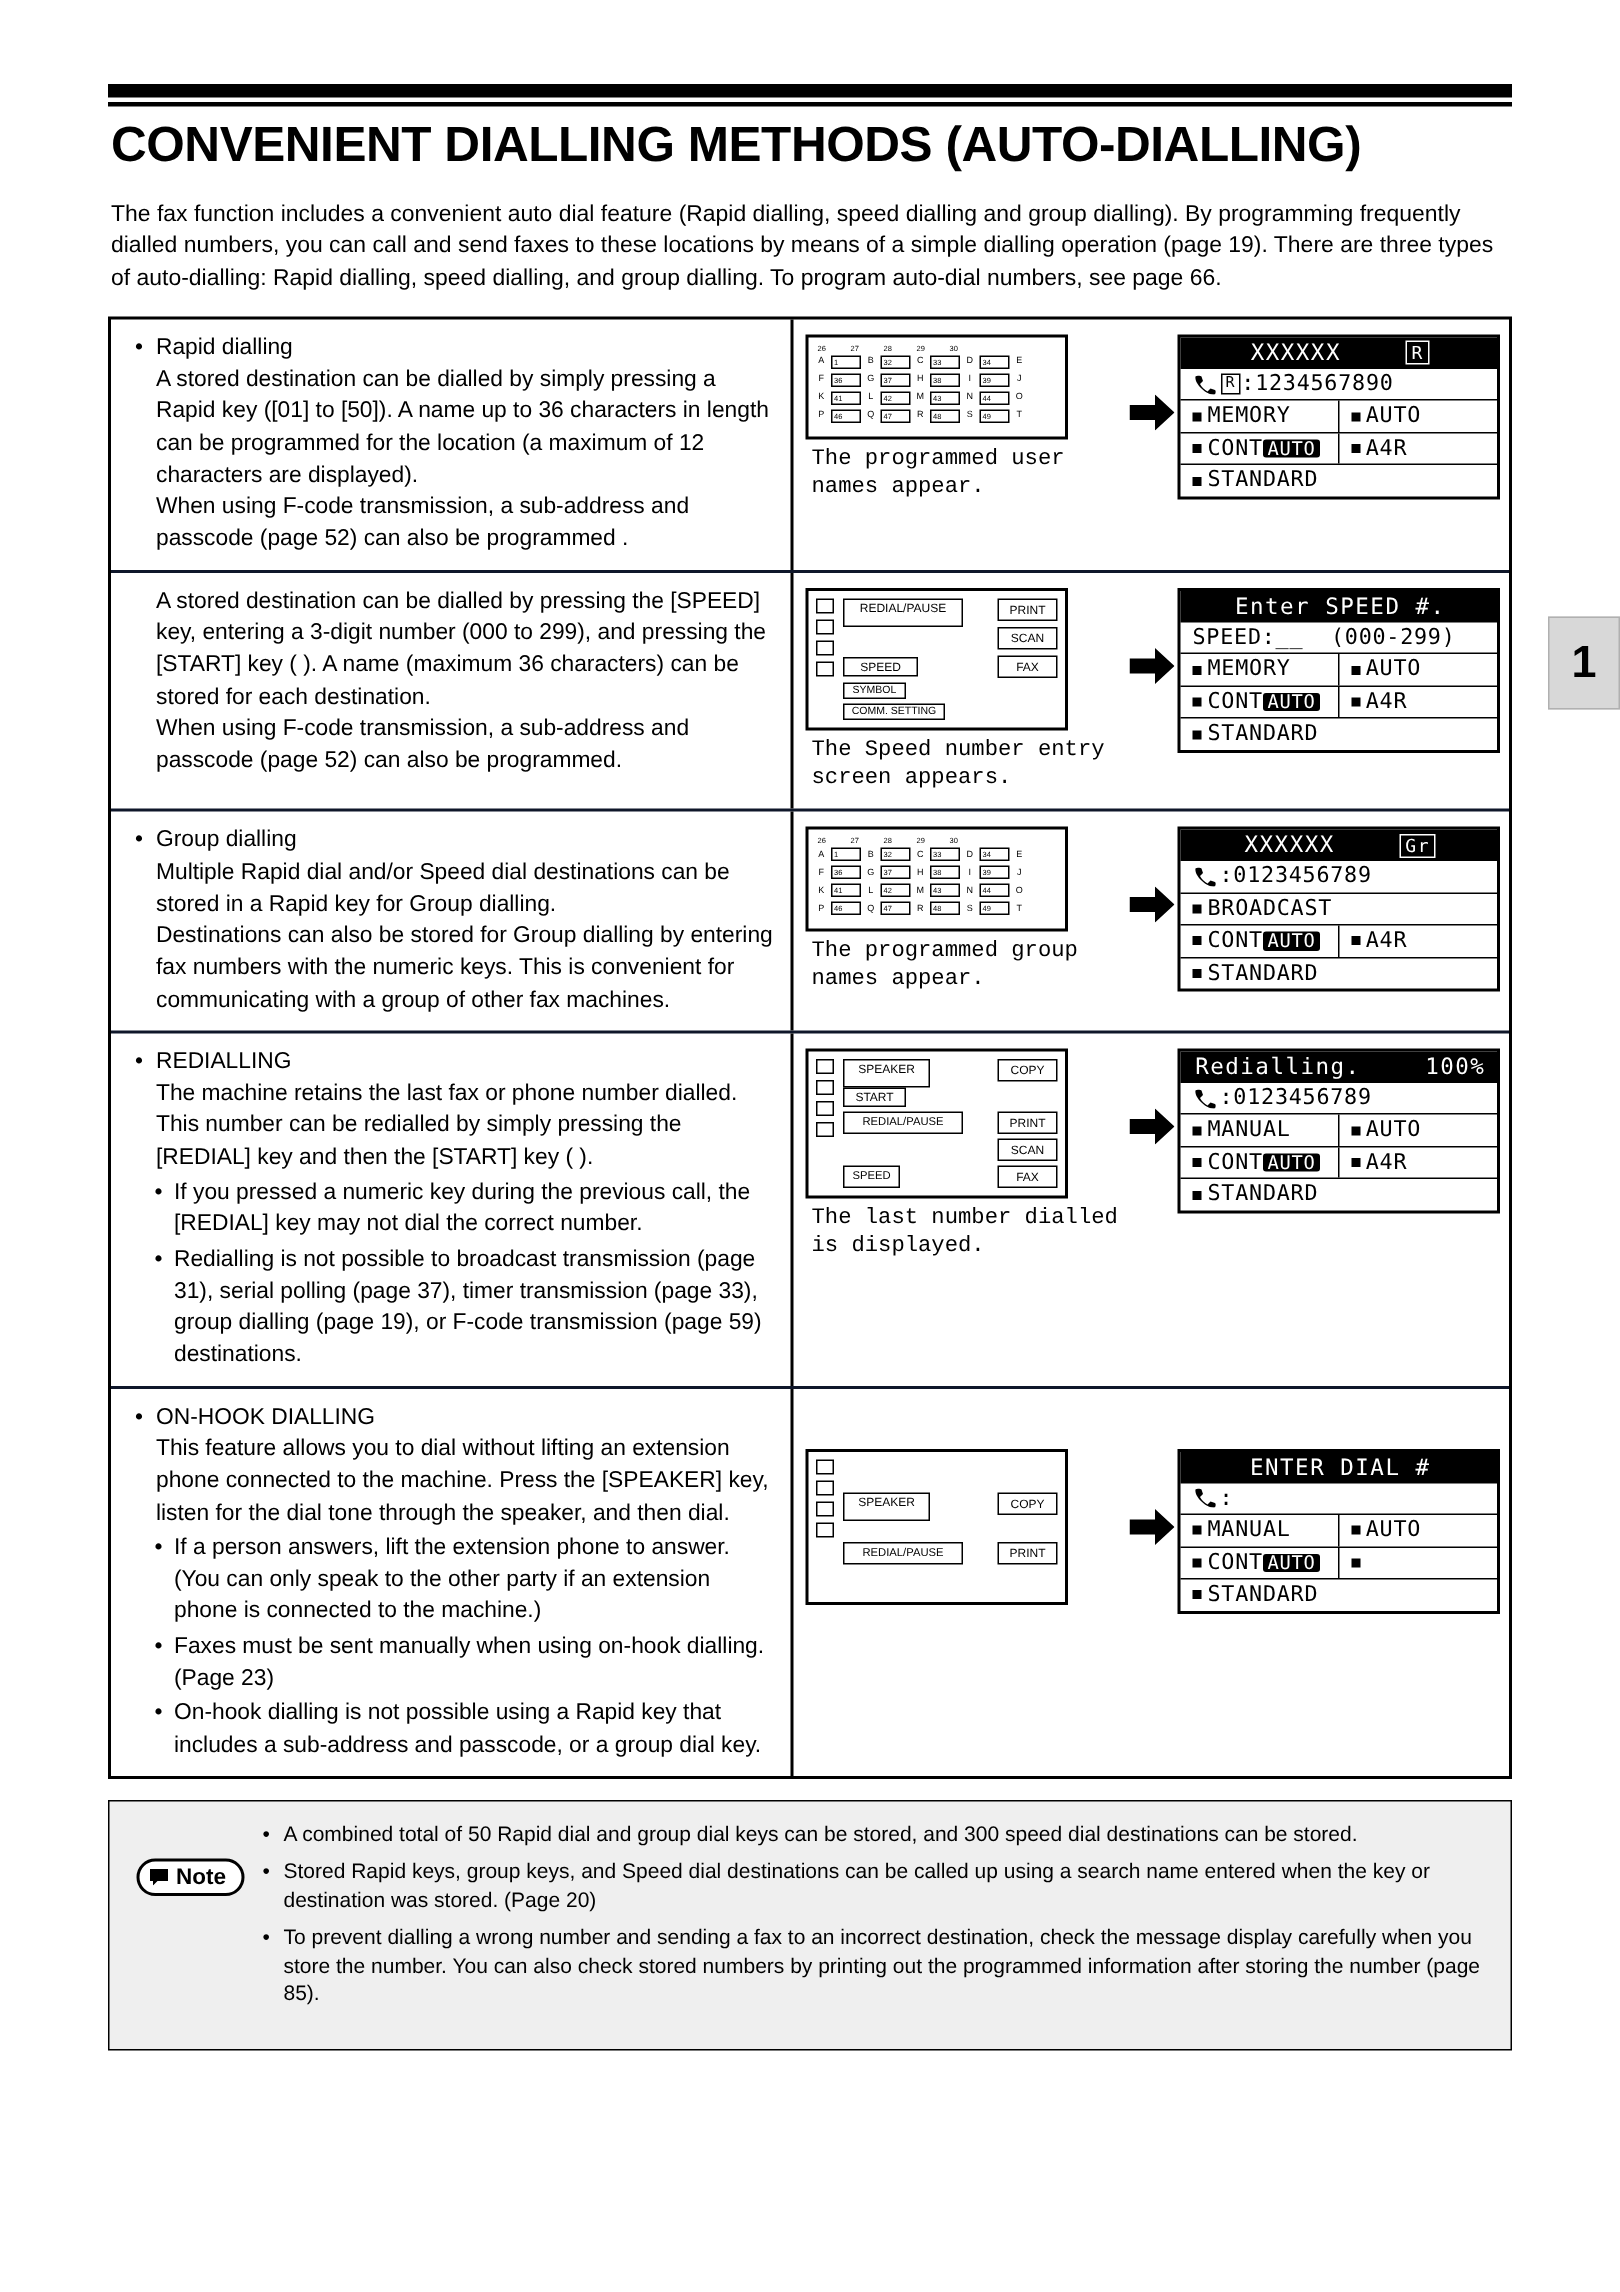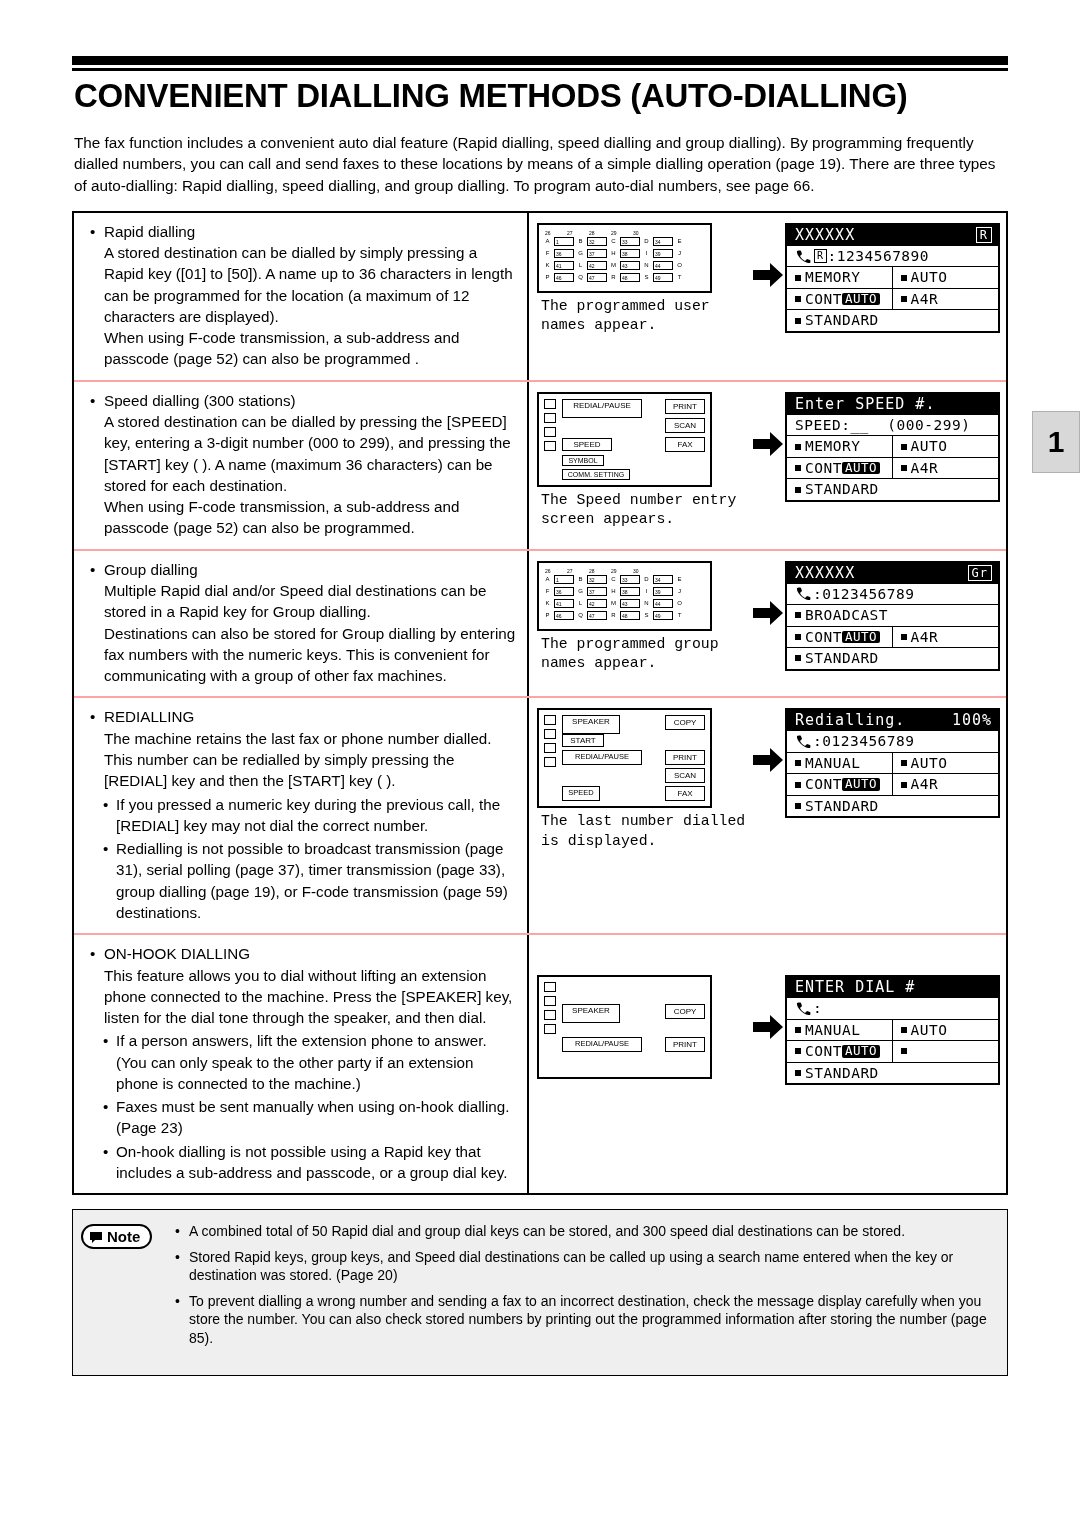--- a/index.html
+++ b/index.html
@@ -50,21 +50,21 @@
   }
   
   .main-table {
     margin-top: 14px;
     border: 2px solid #000;
     width: 936px;
     box-sizing: border-box;
   }
   .row {
     display: flex;
-    border-bottom: 2px solid #fca5a5;
+    border-bottom: 2px solid #0f172a;
   }
   .row:last-child { border-bottom: none; }
   .col-text {
     width: 470px;
     box-sizing: border-box;
     padding: 8px 10px 10px 16px;
     border-right: 2px solid #000;
     font-size: 15.2px;
     line-height: 1.4;
   }
@@ -126,21 +126,21 @@
     background: #fff;
     font-family: "DejaVu Sans Mono", monospace;
     font-size: 14.5px;
     line-height: 1.0;
   }
   .lcd-title {
     background: #000;
     color: #fff;
     padding: 5px 6px 5px 8px;
     display: flex;
-    justify-content: space-between;
+    justify-content: center;
     align-items: center;
     letter-spacing: 1px;
     font-size: 15px;
     height: 21px;
     box-sizing: border-box;
     gap: 43px;
   }
   .lcd-line {
     padding: 3px 6px 3px 8px;
     border-bottom: 1px solid #000;
@@ -230,22 +230,23 @@
     background: #efefef;
     box-sizing: border-box;
     display: flex;
     padding: 12px 10px 12px 8px;
   }
   .note-badge {
     width: 92px;
     flex: 0 0 92px;
     display: flex;
     align-items: flex-start;
-    justify-content: flex-start;
+    justify-content: center;
     padding-top: 2px;
+    margin-top: 24px;
   }
   .note-pill {
     border: 2px solid #000;
     border-radius: 14px;
     background: #fff;
     padding: 2px 10px 2px 6px;
     font-size: 15px;
     font-weight: bold;
     display: flex;
     align-items: center;
@@ -438,21 +439,20 @@
               <div><span class="sq"></span><span>A4R</span></div>
             </div>
             <div class="lcd-line"><span class="sq"></span><span>STANDARD</span></div>
           </div>
         </div>
       </div>
     </div>
 
     <div class="row">
       <div class="col-text">
-        <div class="bullet-item">Speed dialling (300 stations)</div>
         <div class="indent" style="white-space:pre-line">A stored destination can be dialled by pressing the [SPEED] key, entering a 3-digit number (000 to 299), and pressing the [START] key (   ). A name (maximum 36 characters) can be stored for each destination.
 When using F-code transmission, a sub-address and passcode (page 52) can also be programmed.</div>
       </div>
       <div class="col-figs">
         <div class="fig-wrap">
           <div class="fig-col">
             <div class="keypad-box">
               <div style="display:flex; padding:5px;">
                 <div class="vline-keys">
                   <div class="vkey"></div>

